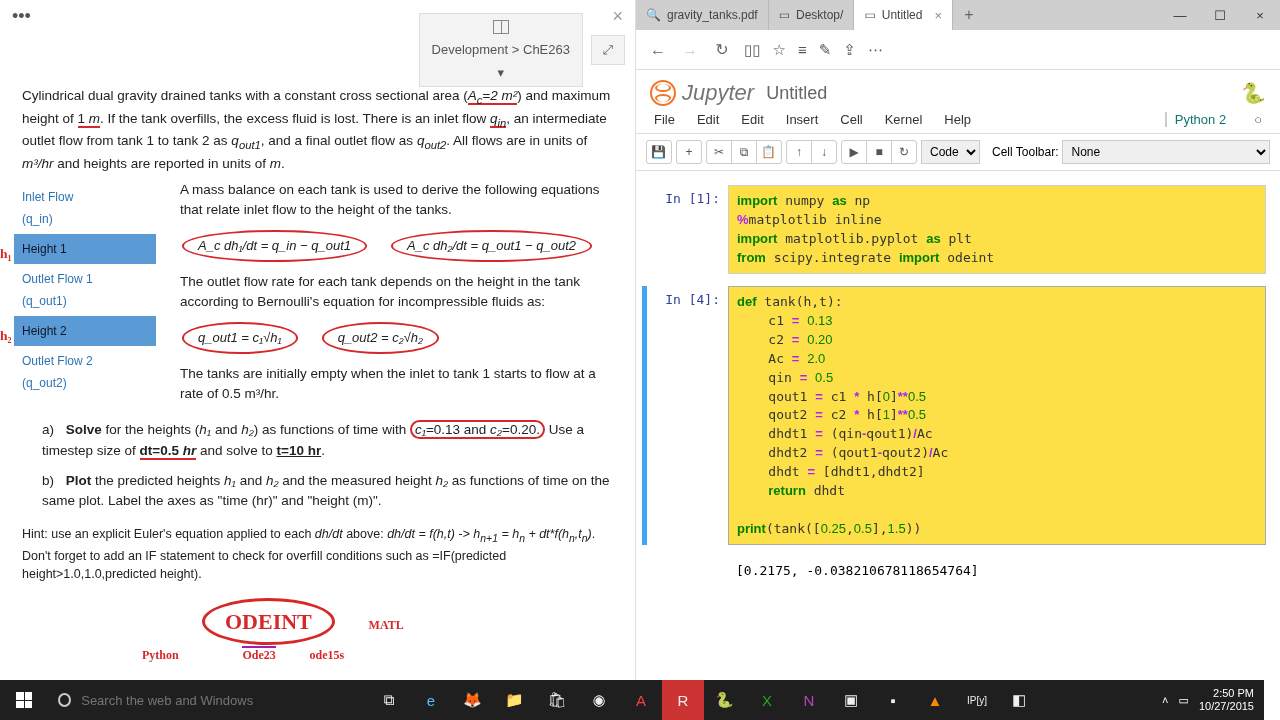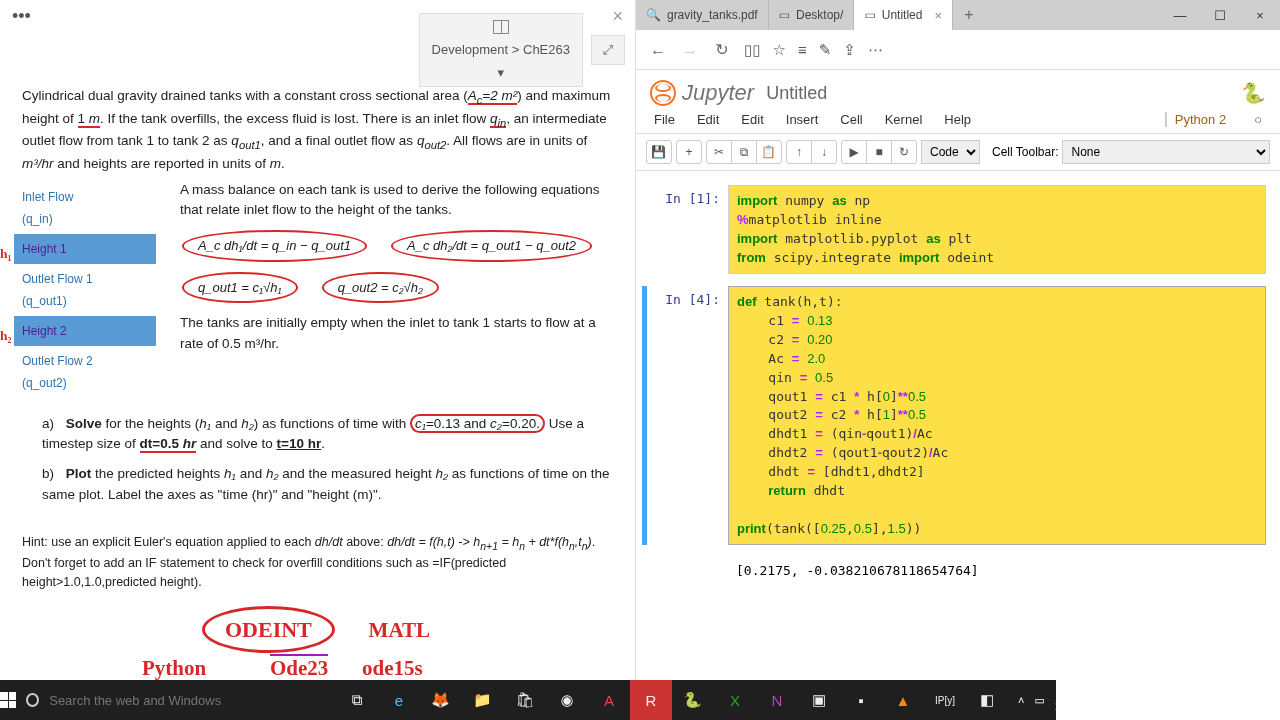--- a/index.html
+++ b/index.html
@@ -13,33 +13,33 @@
 .breadcrumb-bar { height: 36px; display: flex; justify-content: flex-end; align-items: center; padding: 0 10px; gap: 8px; }
 .breadcrumb-select { background: #f3f3f3; border: 1px solid #ddd; padding: 6px 12px; font-size: 13px; color: #555; display: flex; align-items: center; gap: 8px; flex-direction: column; }
 .expand-btn { background: #f3f3f3; border: 1px solid #ddd; width: 34px; height: 30px; display: flex; align-items: center; justify-content: center; font-size: 13px; color: #666; }
 .book-icon { width: 16px; height: 14px; border: 1px solid #888; display: inline-block; position: relative; }
 .book-icon::after { content: ""; position: absolute; left: 50%; top: 0; bottom: 0; border-left: 1px solid #888; }
 
 .doc-body { padding: 18px 22px; font-size: 13.5px; line-height: 1.5; color: #222; }
 .doc-body p { margin-bottom: 6px; }
 
 .tank-diagram { float: left; width: 142px; margin: 6px 10px 10px -8px; }
-.tank-box { background: #5b9bd5; color: #4c1d95; font-size: 12px; padding: 6px 8px; margin: 4px 0; }
+.tank-box { background: #5b9bd5; color: #0f172a; font-size: 12px; padding: 6px 8px; margin: 4px 0; }
 .tank-label { color: #2e74b5; font-size: 12px; padding: 2px 8px; }
 
 .eq-row { display: flex; gap: 24px; margin: 10px 0 10px 160px; }
 .eq-box { border: 2px solid #d62828; border-radius: 50%; padding: 4px 14px; font-style: italic; font-size: 13px; }
 
 .problem-item { margin: 10px 0 6px 20px; }
 .problem-item .lbl { display: inline-block; width: 20px; }
-.hint { font-size: 12.5px; margin-top: 28px; }
+.hint { font-size: 12.5px; margin-top: 14px; }
 
 .hand-annot { color: #d62828; font-family: "Comic Sans MS", cursive; font-weight: bold; }
 .big-odeint { border: 3px solid #d62828; border-radius: 50%; padding: 4px 20px; font-size: 22px; display: inline-block; margin-left: 180px; margin-top: 8px; }
-.hand-small { font-size: 21px; margin-top: 32px; }
+.hand-small { font-size: 12px; margin-top: 32px; }
 
 .red-underline { border-bottom: 2px solid #d62828; }
 .red-circle { border: 2px solid #d62828; border-radius: 10px; padding: 0 3px; }
 
 
 .right-pane { position: absolute; left: 636px; top: 0; width: 644px; height: 680px; background: #fff; }
 .browser-tabs { height: 30px; background: #cfcfcf; display: flex; align-items: stretch; }
 .browser-tab { display: flex; align-items: center; gap: 6px; padding: 0 10px; font-size: 12px; color: #444; border-right: 1px solid #b8b8b8; }
 .browser-tab.active { background: #fff; }
 .browser-tab .tab-close { font-size: 13px; color: #888; margin-left: 6px; }
@@ -56,21 +56,21 @@
 .jupyter-logo { display: flex; align-items: center; }
 .jupyter-logo .orb { width: 26px; height: 26px; border: 2px solid #f37626; border-radius: 50%; position: relative; margin-right: 6px; }
 .jupyter-logo .orb::before, .jupyter-logo .orb::after { content:""; position:absolute; left:3px; right:3px; height:6px; border:2px solid #f37626; border-radius:50%; }
 .jupyter-logo .orb::before { top:2px; border-top:none; }
 .jupyter-logo .orb::after { bottom:2px; border-bottom:none; }
 .jupyter-logo .txt { font-size: 22px; color: #757575; font-style: italic; }
 .nb-title { font-size: 18px; color: #676767; }
 .py-icon { margin-left: auto; font-size: 20px; }
 
 .menu-bar { display: flex; gap: 22px; padding: 4px 18px 6px; font-size: 13px; color: #333; border-bottom: 1px solid #ddd; }
-.menu-bar .right { margin-left: auto; color: #a16207; border-left: 2px solid #ccc; padding-left: 8px; }
+.menu-bar .right { margin-left: auto; color: #0f766e; border-left: 2px solid #ccc; padding-left: 8px; }
 
 .toolbar { display: flex; align-items: center; gap: 4px; padding: 6px 10px; border-bottom: 1px solid #ddd; }
 .tb-btn { border: 1px solid #ccc; background: #fff; width: 26px; height: 24px; display: flex; align-items: center; justify-content: center; font-size: 12px; color: #555; }
 .tb-group { display: flex; }
 .tb-group .tb-btn { border-radius: 0; margin-left: -1px; }
 .tb-group .tb-btn:first-child { border-top-left-radius: 3px; border-bottom-left-radius: 3px; margin-left: 0; }
 .tb-group .tb-btn:last-child { border-top-right-radius: 3px; border-bottom-right-radius: 3px; }
 .tb-select { border: 1px solid #ccc; height: 24px; font-size: 12px; padding: 0 4px; }
 
 .notebook { padding: 14px 14px 14px 6px; overflow: auto; height: 500px; }
@@ -79,21 +79,21 @@
 .cell.active .prompt-col { border-left: 5px solid #42a5f5; }
 .prompt-col { width: 86px; text-align: right; padding: 6px 8px 0 0; font-family: monospace; font-size: 13px; color: #303f9f; }
 .cell-body { flex: 1; border: 1px solid #cfcfcf; background: #fde047; padding: 6px 8px; font-family: monospace; font-size: 13px; line-height: 1.45; white-space: pre; color: #333; }
 .out-body { flex: 1; padding: 6px 8px; font-family: monospace; font-size: 13px; }
 
 .kw { color: #008000; font-weight: bold; }
 .op { color: #aa22ff; font-weight: bold; }
 .num { color: #008000; }
 
 
-.taskbar { position: absolute; left: 0; bottom: 0; width: 1056px; height: 40px; background: #1f1f1f; display: flex; align-items: center; color: #fff; }
+.taskbar { position: absolute; left: 0; bottom: 0; width: 1264px; height: 40px; background: #1f1f1f; display: flex; align-items: center; color: #fff; }
 .start-btn { width: 48px; height: 40px; display: flex; align-items: center; justify-content: center; }
 .win-logo { width: 16px; height: 16px; display: grid; grid-template: 1fr 1fr / 1fr 1fr; gap: 1px; }
 .win-logo span { background: #fff; }
 .search-box { flex: 0 0 320px; height: 40px; display: flex; align-items: center; gap: 10px; padding: 0 10px; }
 .search-circle { width: 14px; height: 14px; border: 2px solid #ccc; border-radius: 50%; }
 .search-box input { background: transparent; border: none; color: #aaa; font-size: 13px; width: 100%; outline: none; }
 .task-icons { display: flex; height: 40px; }
 .task-icon { width: 42px; display: flex; align-items: center; justify-content: center; font-size: 15px; color: #eee; }
 .tray { margin-left: auto; display: flex; align-items: center; gap: 10px; padding: 0 10px; font-size: 11px; }
 .clock { text-align: right; line-height: 1.2; }
@@ -133,20 +133,21 @@
       </div>
       <div class="tank-label">Outlet Flow 2</div>
       <div class="tank-label">(q_out2)</div>
     </div>
 
     <p style="margin-left:158px;">A mass balance on each tank is used to derive the following equations that relate inlet flow to the height of the tanks.</p>
     <div class="eq-row">
       <div class="eq-box">A_c dh₁/dt = q_in − q_out1</div>
       <div class="eq-box">A_c dh₂/dt = q_out1 − q_out2</div>
     </div>
+    <p style="margin-left:158px;">The outlet flow rate for each tank depends on the height in the tank according to Bernoulli's equation for incompressible fluids as:</p>
     <div class="eq-row">
       <div class="eq-box">q_out1 = c₁√h₁</div>
       <div class="eq-box">q_out2 = c₂√h₂</div>
     </div>
     <p style="margin-left:158px;">The tanks are initially empty when the inlet to tank 1 starts to flow at a rate of 0.5 m³/hr.</p>
     <div style="clear:both;"></div>
 
     <div class="problem-item"><span class="lbl">a)</span> <b>Solve</b> for the heights (<i>h₁</i> and <i>h₂</i>) as functions of time with <span class="red-circle"><i>c₁</i>=0.13 and <i>c₂</i>=0.20.</span> Use a timestep size of <span class="red-underline"><b>dt=0.5 <i>hr</i></b></span> and solve to <b><u>t=10 hr</u></b>.</div>
     <div class="problem-item"><span class="lbl">b)</span> <b>Plot</b> the predicted heights <i>h₁</i> and <i>h₂</i> and the measured height <i>h₂</i> as functions of time on the same plot.  Label the axes as "time (hr)" and "height (m)".</div>
 

